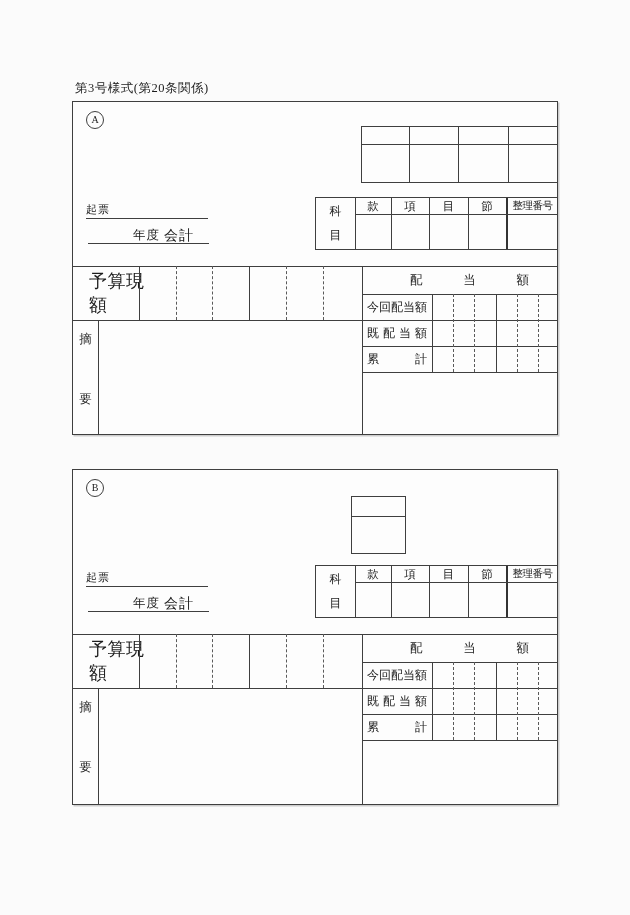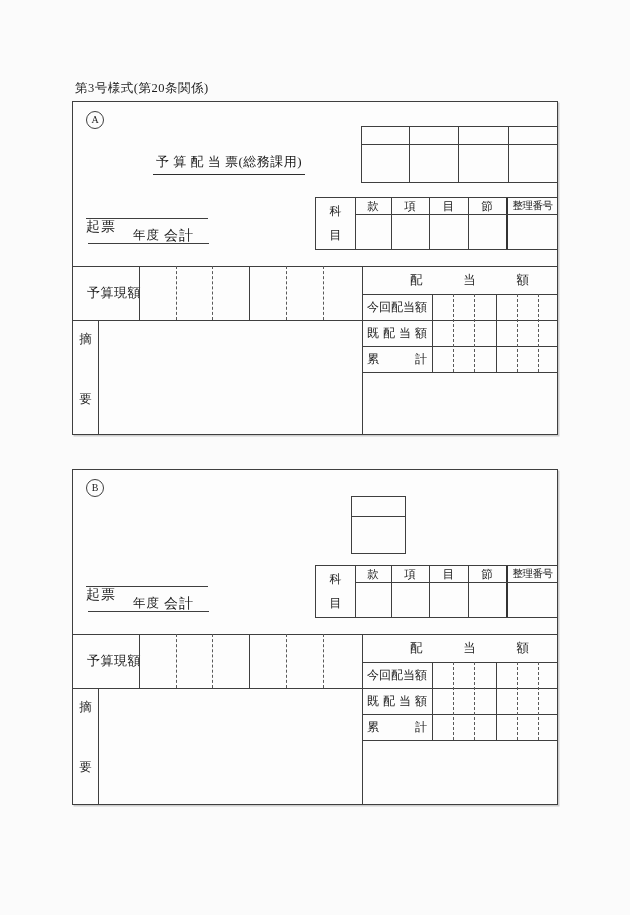--- a/index.html
+++ b/index.html
@@ -34,27 +34,27 @@
   
   .ktab{position:absolute;left:242px;right:0;top:95px;height:51px;border:1px solid #3f3f3f;border-right:none;}
   .klabel{
     position:absolute;left:0;top:0;width:39px;height:100%;
     display:flex;flex-direction:column;align-items:center;padding-top:7px;gap:12px;
     font-size:12px;line-height:1;box-sizing:border-box;
   }
   .kc{position:absolute;top:0;height:16px;line-height:16px;text-align:center;font-size:11.5px;}
   .kc-last{font-size:10.5px;letter-spacing:-.5px;}
   
-  .kihyo{position:absolute;left:13px;top:116px;font-size:14px;letter-spacing:1px;}
+  .kihyo{position:absolute;left:13px;top:100px;font-size:11px;letter-spacing:1px;}
   .nendo{position:absolute;left:60px;top:125px;font-size:12.5px;letter-spacing:1px;}
   .kaikei{position:absolute;left:91px;top:125px;font-size:14px;letter-spacing:1px;}
   
   .yosan{
-    position:absolute;left:8px;top:164px;width:66px;height:54px;
-    display:flex;align-items:center;justify-content:center;font-size:13px;letter-spacing:.5px;
+    position:absolute;left:16px;top:164px;width:66px;height:54px;
+    display:flex;align-items:center;justify-content:center;font-size:18px;letter-spacing:.5px;
   }
   
   .haito-head{
     position:absolute;left:289px;right:0;top:164px;height:28px;
     display:flex;align-items:center;justify-content:space-between;
     padding-left:48px;padding-right:28px;box-sizing:border-box;font-size:12.5px;
   }
   .arow{
     position:absolute;left:289px;width:70px;height:26px;line-height:26px;
     font-size:12px;padding:0 5px;box-sizing:border-box;white-space:nowrap;
@@ -67,21 +67,20 @@
     font-size:12.5px;line-height:1;box-sizing:border-box;
   }
 </style>
 </head>
 <body>
 
 <div class="page-label">第3号様式(第20条関係)</div>
 
 <section class="form form-a">
   <span class="circ">A</span>
-  <div class="title">予 算 配 当 票(総務課用)</div>
 
   <div class="grid-a">
     <i class="hl" style="left:0;right:0;top:17px"></i>
     <i class="vl" style="left:47px;top:0;bottom:0"></i>
     <i class="vl" style="left:96px;top:0;bottom:0"></i>
     <i class="vl" style="left:146px;top:0;bottom:0"></i>
   </div>
 
   <span class="kihyo">起票</span>
   <i class="hl" style="left:13px;top:116px;width:122px"></i>

